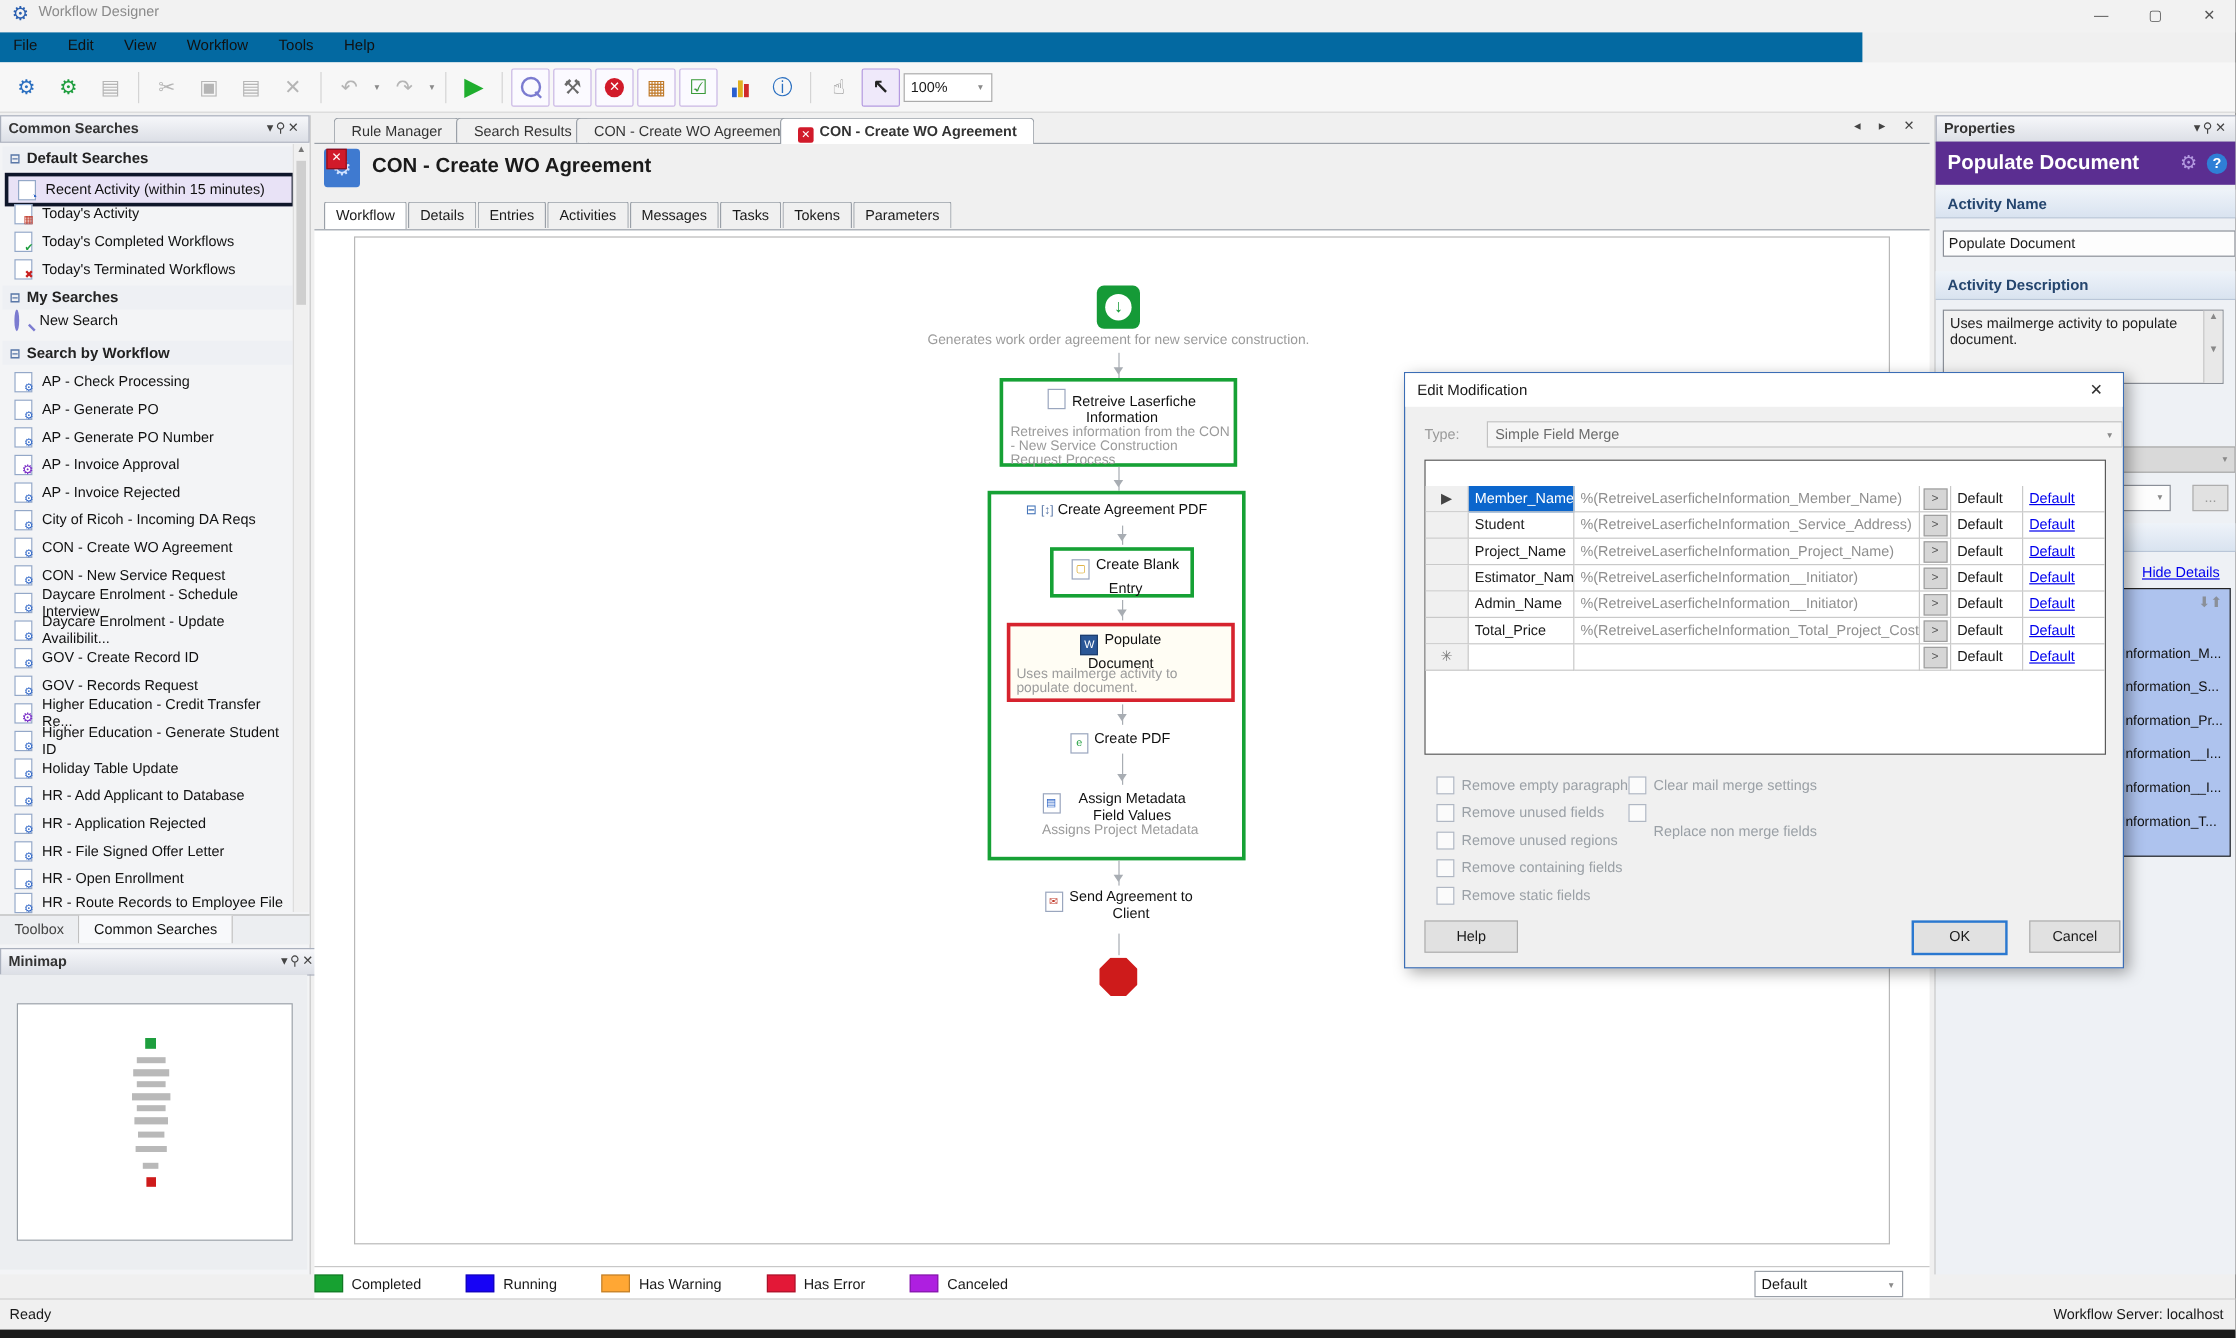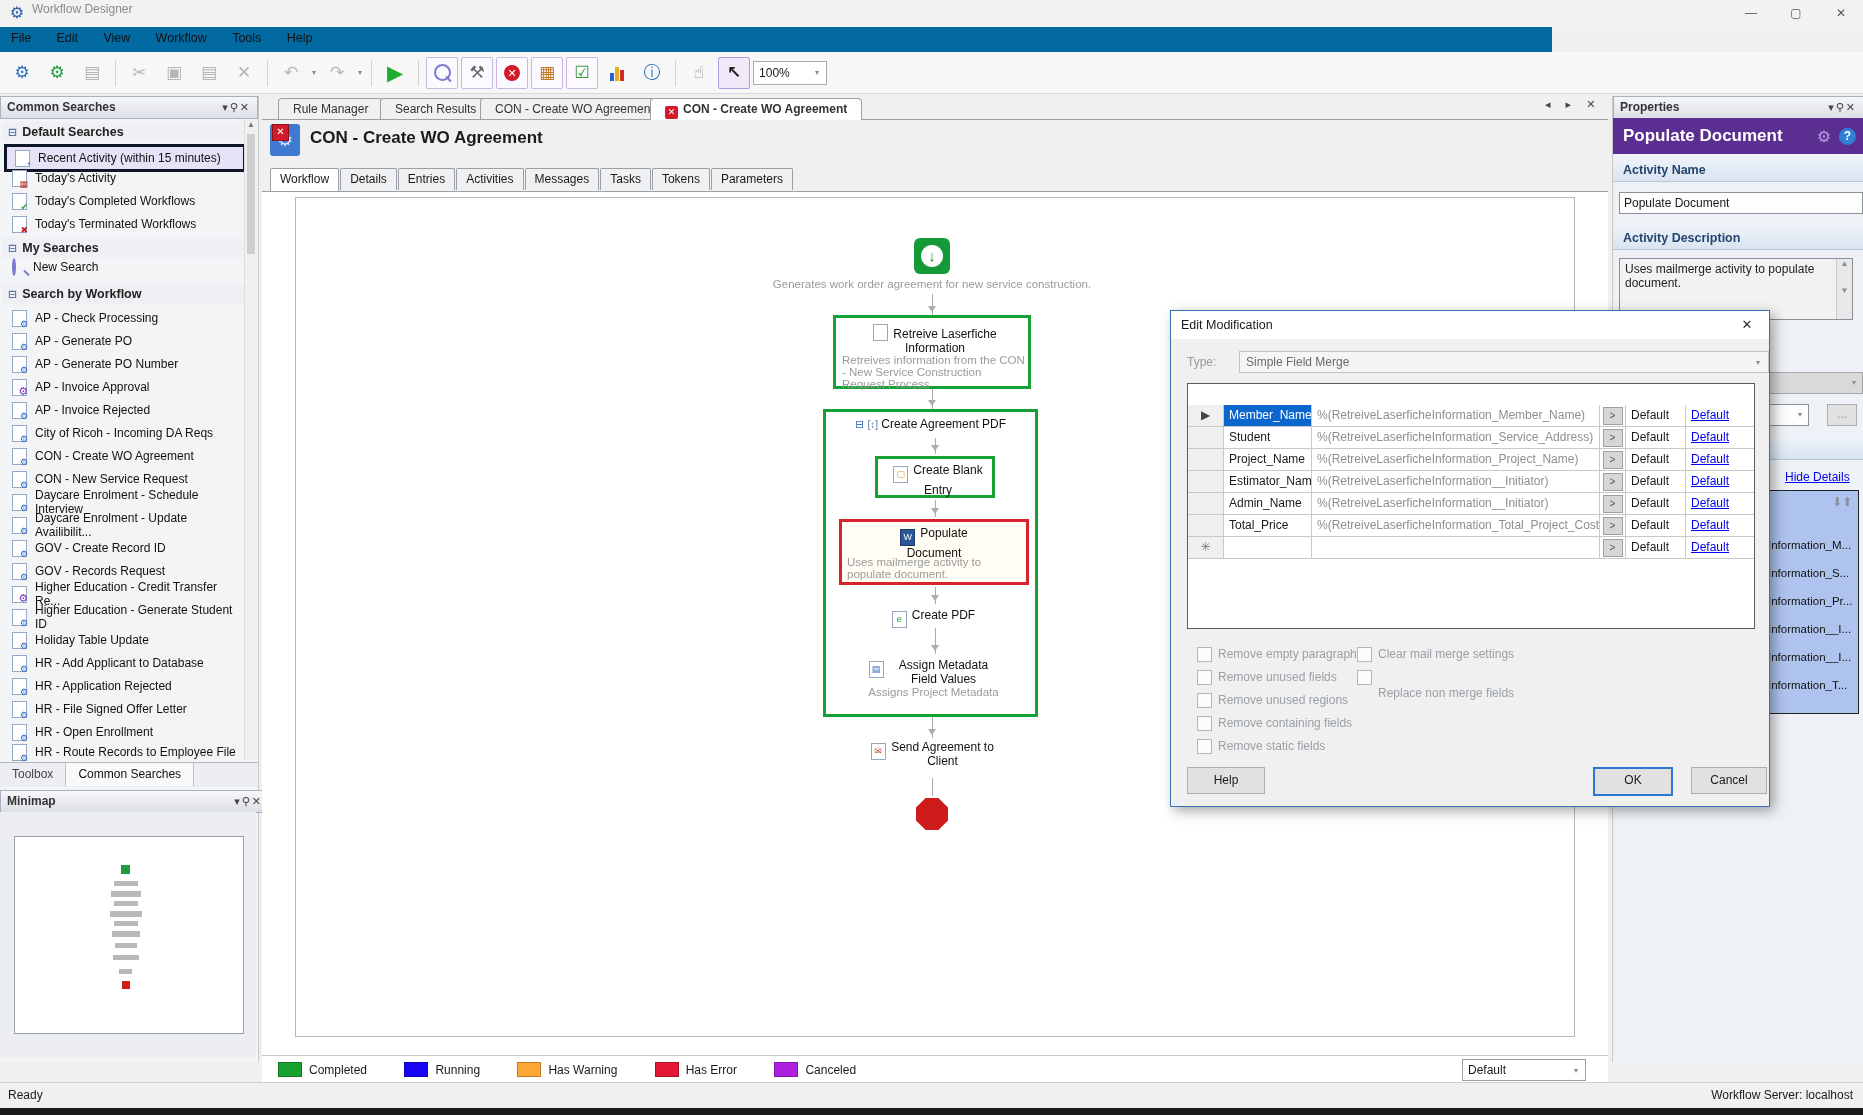--- a/index.html
+++ b/index.html
@@ -406,21 +406,21 @@
     <div class="conn" style="left:670px;top:525px;height:21px;"></div>
 
     <div class="abs" style="left:563px;top:548px;width:215px;text-align:center;">
       <span class="mdoc" style="color:#c03a2a;">✉</span><span class="node-title" style="display:inline-block;width:104px;vertical-align:top;">Send Agreement to Client</span>
     </div>
     <div class="conn noarrow" style="left:670px;top:586px;height:18px;"></div>
     <div class="stopNode" style="left:654px;top:606px;"></div>
   </div>
 
   <div class="abs" id="legend">
-    <div style="padding:6px 0 0 16px;">
+    <div style="padding:6px 0 0 0;">
       <span class="lgitem">
           <span class="lgsw" style="background:#17A131;"></span>
           <span>Completed</span>
         </span>
       <span class="lgitem">
           <span class="lgsw" style="background:#1703F5;"></span>
           <span>Running</span>
         </span>
       <span class="lgitem">
           <span class="lgsw" style="background:#FFA734;"></span>

